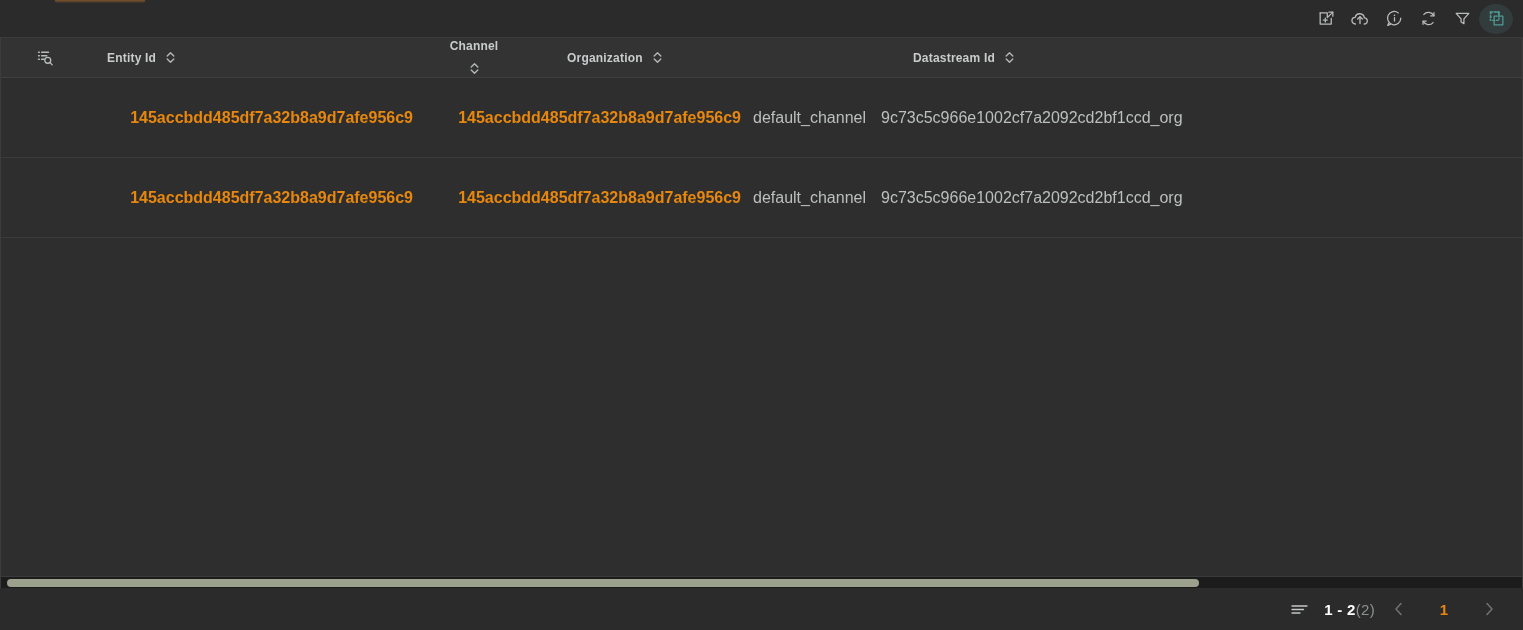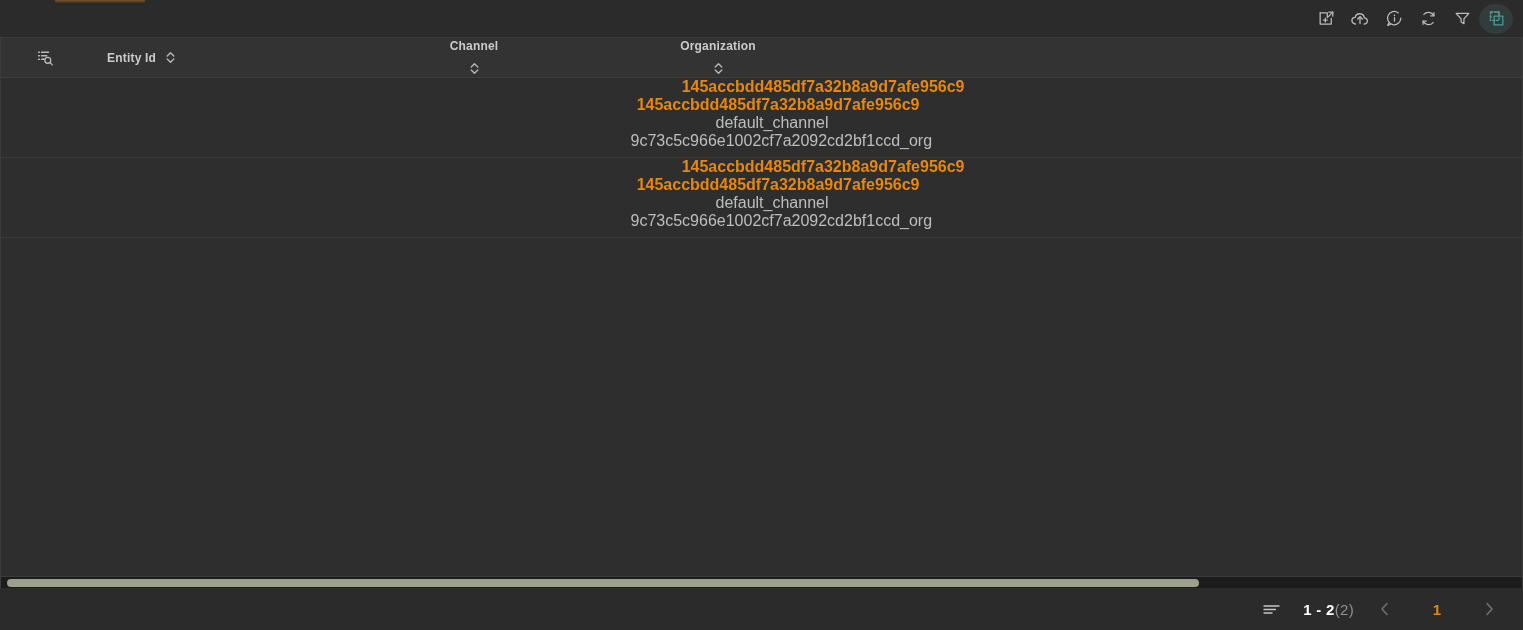--- a/index.html
+++ b/index.html
@@ -100,51 +100,49 @@
     align-items: center;
     justify-content: center;
     color: #b9bcbc;
     flex: 0 0 auto;
   }
   .sort-ic { color: #b5b8b8; display: inline-flex; }
 
   .col-entity   { width: 330px; justify-content: flex-start; padding-left: 18px;}
   .col-sub      { width: 330px; justify-content: flex-start; padding-left: 0px;}
   .col-chan     { width: 110px; justify-content: flex-end; flex-direction: column; }
-  .col-org      { width: 340px; justify-content: flex-start; padding-left: 38px; flex-direction: column;}
+  .col-org      { width: 340px; justify-content: flex-start; padding-left: 38px;}
   .col-ds       { width: 300px; justify-content: flex-start; padding-left: 44px;}
 
   .tbody { flex: 1; position: relative; }
 
   .trow {
     height: 80px;
     display: flex;
     align-items: center;
     white-space: nowrap;
     border-bottom: 1px solid #3b3b3b;
     font-size: 16px;
-    flex-direction: column;
   }
   .td {
     flex: 0 0 auto;
     display: flex;
     align-items: center;
     overflow: visible;
   }
   .td.id {
     color: #e8870d;
     font-weight: bold;
     justify-content: flex-end;
     padding-right: 6px;
   }
   .td.plain {
     color: #bcbfbf;
     font-weight: normal;
     padding-left: 6px;
-    margin-left: 24px;
   }
   .cell-entity { width: 418px; }
   .cell-sub    { width: 328px; }
   .cell-chan   { width: 128px; }
   .cell-org    { width: 298px; }
   .cell-ds     { width: 300px; }
 
   
   .hscroll {
     position: absolute;
@@ -168,21 +166,21 @@
 
   
   .footer {
     height: 42px;
     min-height: 42px;
     background: #2b2b2b;
     display: flex;
     align-items: center;
     justify-content: flex-end;
     padding-right: 14px;
-    gap: 11px;
+    gap: 4px;
   }
   .rows-icon {
     display: flex;
     align-items: center;
     color: #c4c7c7;
     cursor: pointer;
     padding: 0 10px 0 0;
   }
   .range {
     color: #ffffff;
@@ -314,20 +312,29 @@
       <div class="th col-org">
         <span>Organization</span>
         <span class="sort-ic">
           <svg width="13" height="15" viewBox="0 0 12 16" fill="none" stroke="currentColor" stroke-width="1.5" stroke-linecap="round" stroke-linejoin="round">
             <path d="M2.5 6.4L6 3l3.5 3.4"></path>
               <path d="M2.5 9.6L6 13l3.5-3.4"></path>
           </svg>
         </span>
       </div>
 
+      <div class="th col-ds">
+        <span>Datastream Id</span>
+        <span class="sort-ic">
+          <svg width="13" height="15" viewBox="0 0 12 16" fill="none" stroke="currentColor" stroke-width="1.5" stroke-linecap="round" stroke-linejoin="round">
+            <path d="M2.5 6.4L6 3l3.5 3.4"></path>
+              <path d="M2.5 9.6L6 13l3.5-3.4"></path>
+          </svg>
+        </span>
+      </div>
 
     </div>
 
     <div class="tbody">
 
       <div class="trow">
         <div class="td id cell-entity">145accbdd485df7a32b8a9d7afe956c9</div>
         <div class="td id cell-sub">145accbdd485df7a32b8a9d7afe956c9</div>
         <div class="td plain cell-chan">default_channel</div>
         <div class="td plain cell-org">9c73c5c966e1002cf7a2092cd2bf1ccd_org</div>

